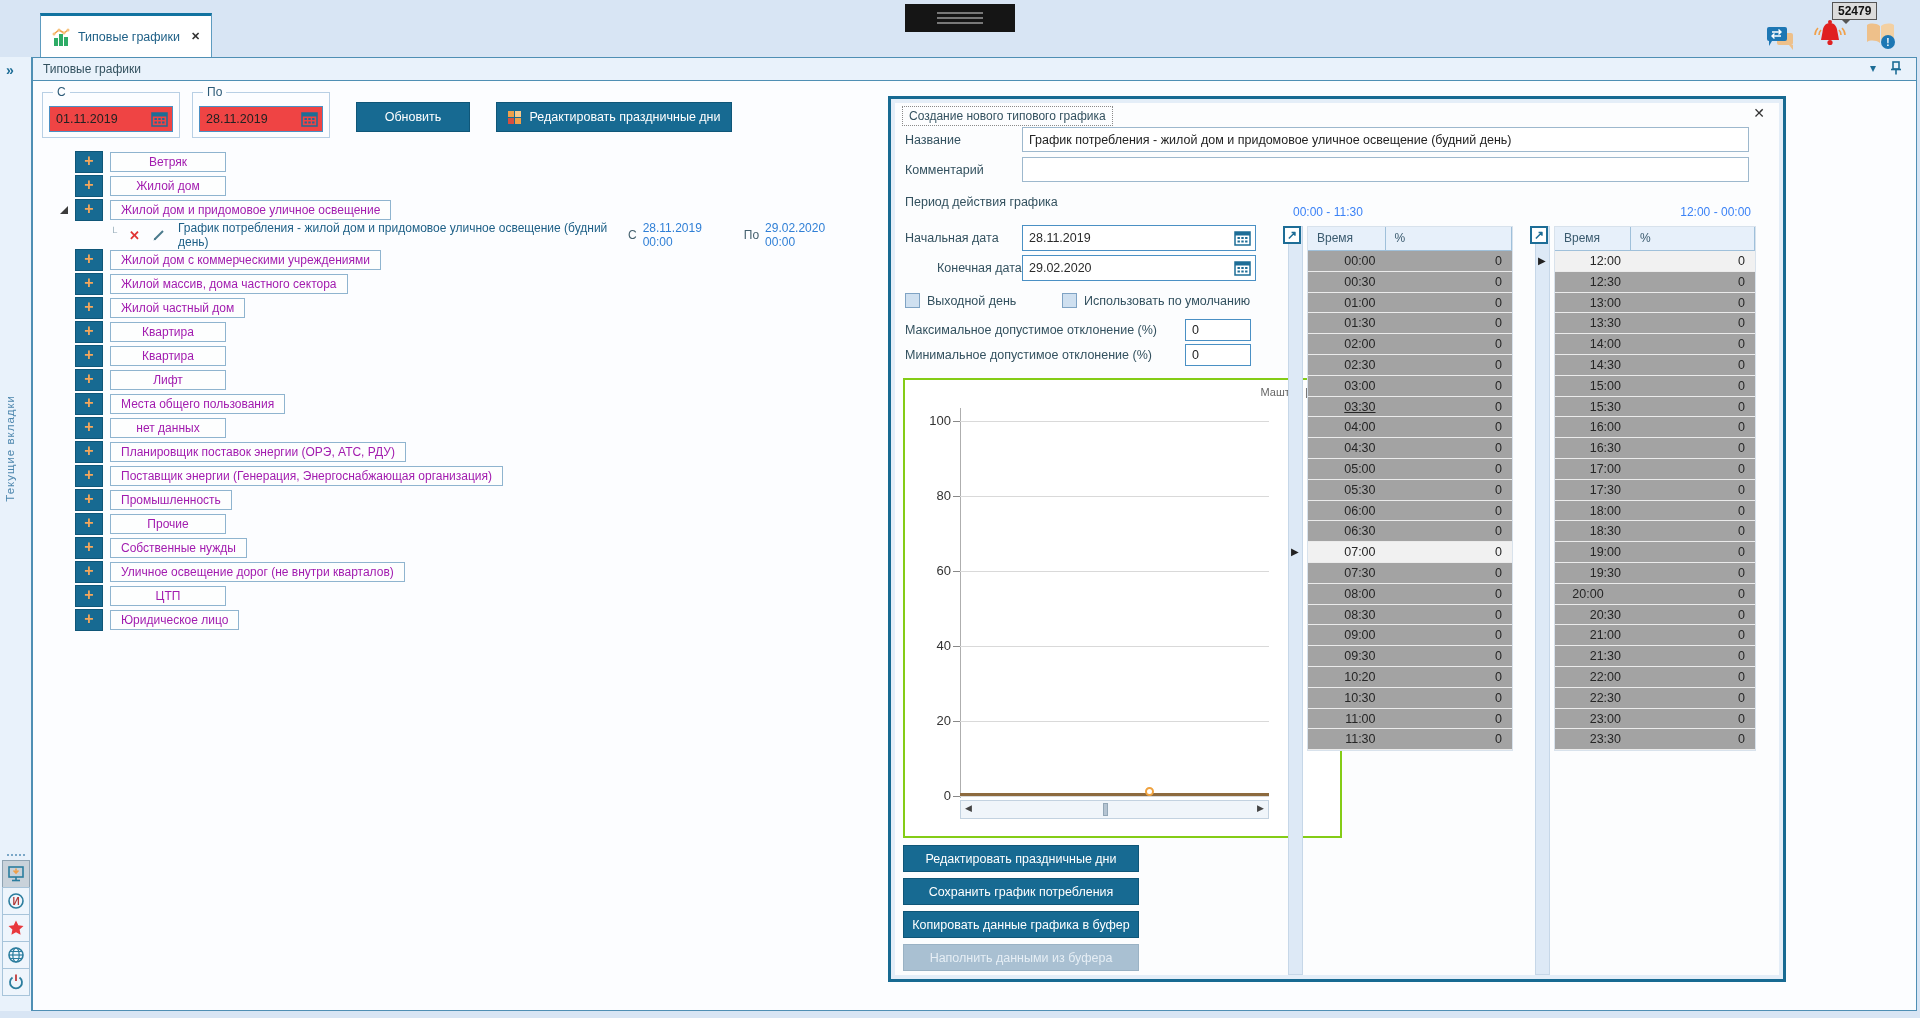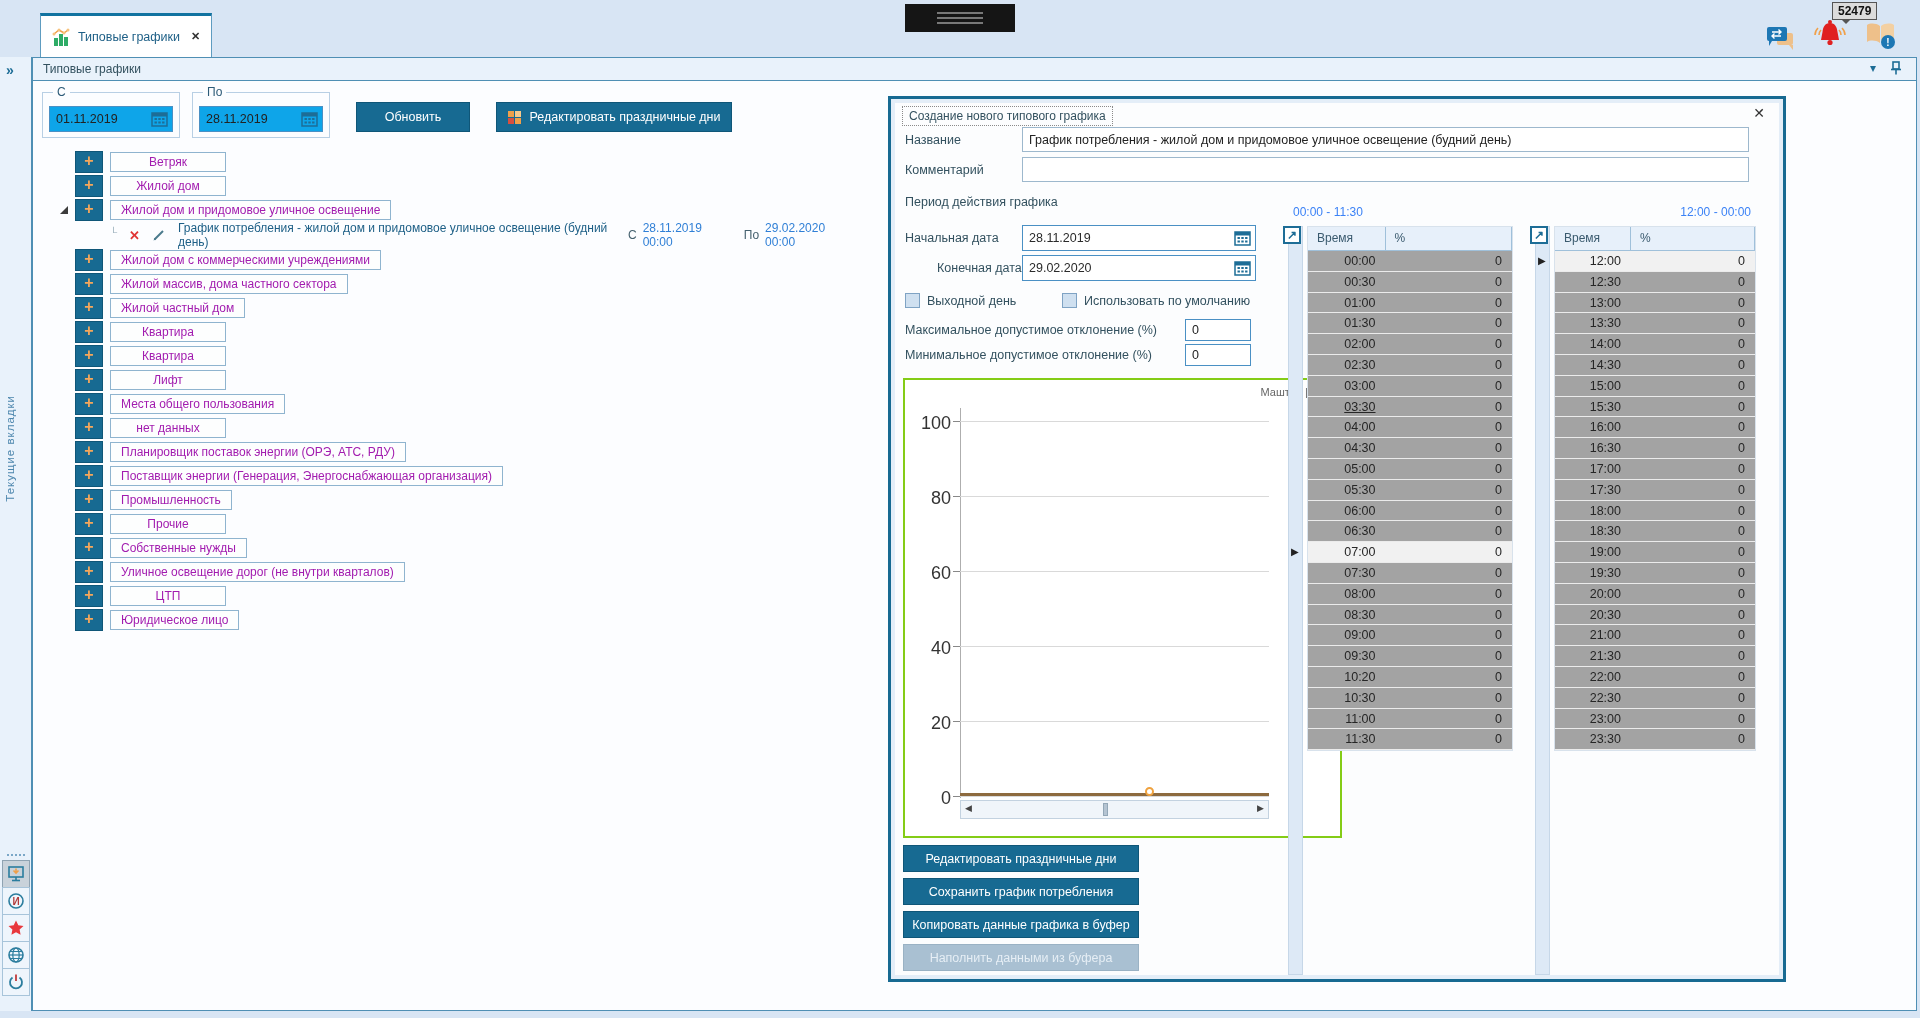--- a/index.html
+++ b/index.html
@@ -26,21 +26,21 @@
   .side-grip i { width:2px; height:2px; background:#7aa7c7; display:block; }
   .side-cell { width:28px; height:28px; border:1px solid #a7c4da; background:#eef5fc; margin-top:-1px; display:flex; align-items:center; justify-content:center; }
   .side-cell.sel { background:#c9d2da; border-color:#8fa3b2; }
   .panel { left:32px; top:57px; width:1885px; height:954px; background:#fcfdff; border:1px solid #4f8fb4; }
   .panel-header { left:32px; top:57px; width:1885px; height:24px; background:#e9f2fb; border:1px solid #4f8fb4; display:flex; align-items:center; padding:0 10px; color:#33515f; }
   .ph-right { position:absolute; right:14px; top:3px; display:flex; gap:14px; color:#1d6d96; }
 
   
   .group-box { border:1px solid #b8cfe4; height:46px; }
   .group-box .gb-label { position:absolute; top:-8px; left:10px; background:#fcfdff; padding:0 4px; color:#2c5a77; }
-  .date-input { position:absolute; left:6px; top:13px; width:124px; height:26px; background:#0ea5e9; border:1px solid #4a90c4; display:flex; align-items:center; padding:0 4px 0 6px; }
+  .date-input { position:absolute; left:6px; top:13px; width:124px; height:26px; background:#ef4444; border:1px solid #4a90c4; display:flex; align-items:center; padding:0 4px 0 6px; }
   .date-input .dval { flex:1; color:#222; font-size:12.5px; }
   .btn { background:#176a92; color:#fff; border:1px solid #0f5678; display:flex; align-items:center; justify-content:center; font-size:12.5px; cursor:default; }
   .btn.disabled { background:#a9c0d2; color:#e6eef5; border-color:#9ab2c4; }
   .sq-icon { display:inline-grid; grid-template-columns:6px 6px; grid-template-rows:6px 6px; gap:1px; margin-right:9px; }
   .sq-icon b { display:block; }
 
   
   .tree { left:53px; top:150px; width:800px; }
   .tree-row { display:flex; align-items:center; height:24px; }
   .exp-slot { width:22px; display:flex; align-items:center; justify-content:center; }
@@ -62,21 +62,21 @@
   .txt-input { position:absolute; background:#fff; border:1px solid #9db8cd; font-family:"Liberation Sans",sans-serif; font-size:12.5px; color:#222; padding:0 6px; }
   .date-field { position:absolute; background:#fff; border:1px solid #4a90c4; display:flex; align-items:center; padding:0 4px 0 6px; }
   .date-field .dval { flex:1; font-size:12.5px; }
   .cb { position:absolute; width:15px; height:15px; background:#cfe0f0; border:1px solid #7fa3c4; cursor:default; }
 
   
   .chart { position:absolute; left:12px; top:279px; width:439px; height:460px; background:#fff; border:2px solid #84cc16; }
   .scale-lbl { position:absolute; right:10px; top:6px; color:#666; font-size:11px; }
   .axis-v { position:absolute; left:55px; top:28px; width:1px; height:390px; background:#aeaeae; }
   .gridline { position:absolute; left:55px; width:309px; height:1px; background:#d9d9d9; }
-  .tick-lbl { position:absolute; width:40px; text-align:right; color:#333; font-size:18px; }
+  .tick-lbl { position:absolute; width:40px; text-align:right; color:#333; font-size:13px; }
   .tick-dash { position:absolute; left:48px; width:7px; height:1px; background:#888; }
   .zero-line { position:absolute; left:55px; top:413px; width:309px; height:3px; background:#8d6a3e; }
   .zero-marker { position:absolute; left:240px; top:407px; width:9px; height:9px; border:2px solid #efa23f; border-radius:50%; background:#fff; }
   .h-scroll { position:absolute; left:55px; top:420px; width:309px; height:19px; background:#f0f5fa; border:1px solid #c3d2e0; }
   .h-scroll .sa { position:absolute; top:2px; font-size:9px; color:#444; cursor:default; }
   .h-scroll .thumb { position:absolute; left:142px; top:2px; width:5px; height:13px; background:#b5c4d2; border:1px solid #93a7b7; }
 
   .dlg-btn { position:absolute; left:12px; width:236px; height:27px; }
 
   
@@ -651,21 +651,21 @@
         </div>
         <div class="tg-row">
           <span style="width: 38%;">19:00</span>
           <span style="width: 62%;">0</span>
         </div>
         <div class="tg-row">
           <span style="width: 38%;">19:30</span>
           <span style="width: 62%;">0</span>
         </div>
         <div class="tg-row">
-          <span style="width: 38%;">20:00</span>
+          <span style="width: 38%; text-align: center;">20:00</span>
           <span style="width: 62%;">0</span>
         </div>
         <div class="tg-row">
           <span style="width: 38%;">20:30</span>
           <span style="width: 62%;">0</span>
         </div>
         <div class="tg-row">
           <span style="width: 38%;">21:00</span>
           <span style="width: 62%;">0</span>
         </div>

